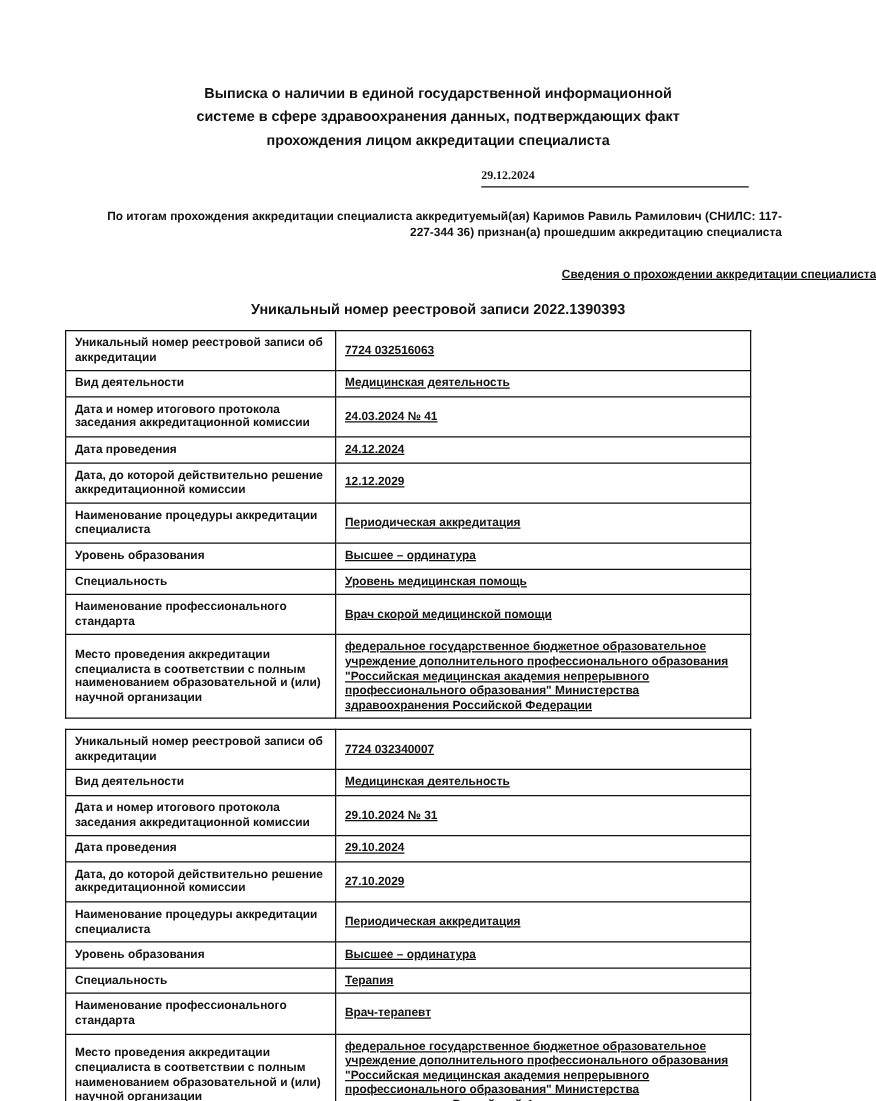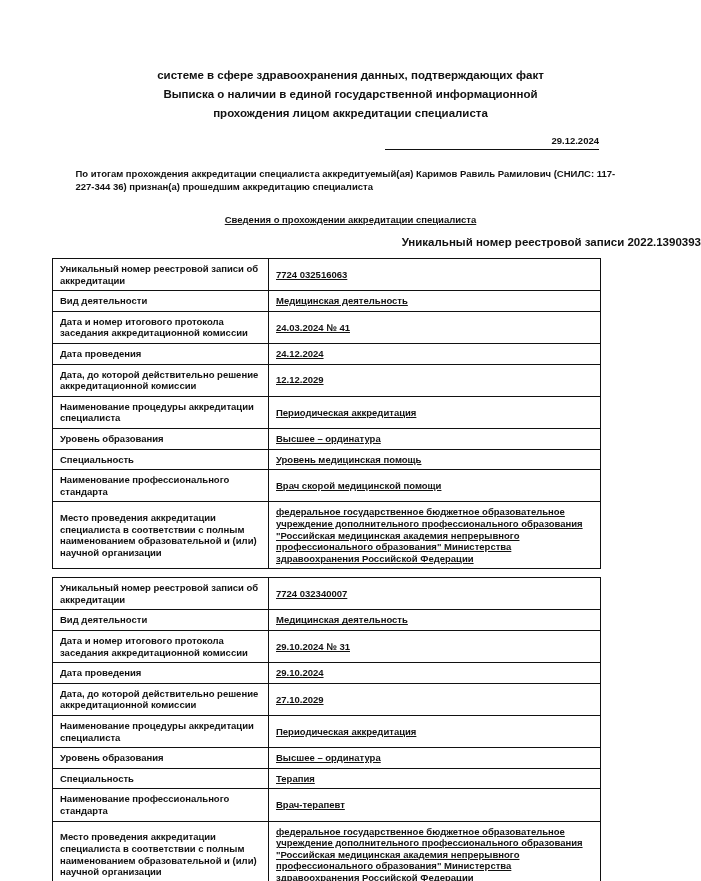--- a/index.html
+++ b/index.html
@@ -25,49 +25,50 @@
   .doc-title {
     padding-top: 66px;
     text-align: center;
     font-size: 11.5px;
     line-height: 19px;
   }
   .doc-title .line { display: block; }
   .date-block {
     width: 214px;
     margin: 12px 102px 12px auto;
-    text-align: right;
+    text-align: left;
     font-size: 9.5px;
     line-height: 12px;
+    font-family: Liberation Serif, serif;
   }
   .date-value {
     display: block;
     padding-bottom: 2px;
     border-bottom: 1.4px solid #111111;
   }
   .date-caption {
     display: block;
     padding-top: 2px;
   }
   .intro {
     margin: 17px auto 0;
     max-width: 550px;
-    text-align: left;
+    text-align: right;
     font-size: 9.5px;
     line-height: 13px;
   }
   .section-heading {
     margin-top: 21px;
+    text-align: right;
+    font-size: 9.5px;
+    text-decoration: underline;
+  }
+  .registry-heading {
+    margin-top: 17px;
     text-align: center;
-    font-size: 9.5px;
-    text-decoration: underline;
-  }
-  .registry-heading {
-    margin-top: 11px;
-    text-align: right;
     font-size: 11.5px;
   }
   table.acc-table {
     width: 546px;
     margin: 10px 0 0 52px;
     border-collapse: collapse;
     table-layout: fixed;
   }
   table.acc-table.second { margin-top: 8px; }
   table.acc-table td {
@@ -80,22 +81,22 @@
   }
   td.label-cell { width: 201px; }
   td.value-cell { width: 317px; text-decoration: underline; }
 </style>
 </head>
 <body>
 
 <div class="page">
 
   <div class="doc-title">
+    <span class="line">Выписка о наличии в единой государственной информационной</span>
     <span class="line">системе в сфере здравоохранения данных, подтверждающих факт</span>
-    <span class="line">Выписка о наличии в единой государственной информационной</span>
     <span class="line">прохождения лицом аккредитации специалиста</span>
   </div>
 
   <div class="date-block">
     <span class="date-value">29.12.2024</span>
   </div>
 
   <p class="intro">По итогам прохождения аккредитации специалиста аккредитуемый(ая) Каримов Равиль Рамилович (СНИЛС: 117-227-344 36) признан(а) прошедшим аккредитацию специалиста</p>
 
   <div class="section-heading">Сведения о прохождении аккредитации специалиста</div>

